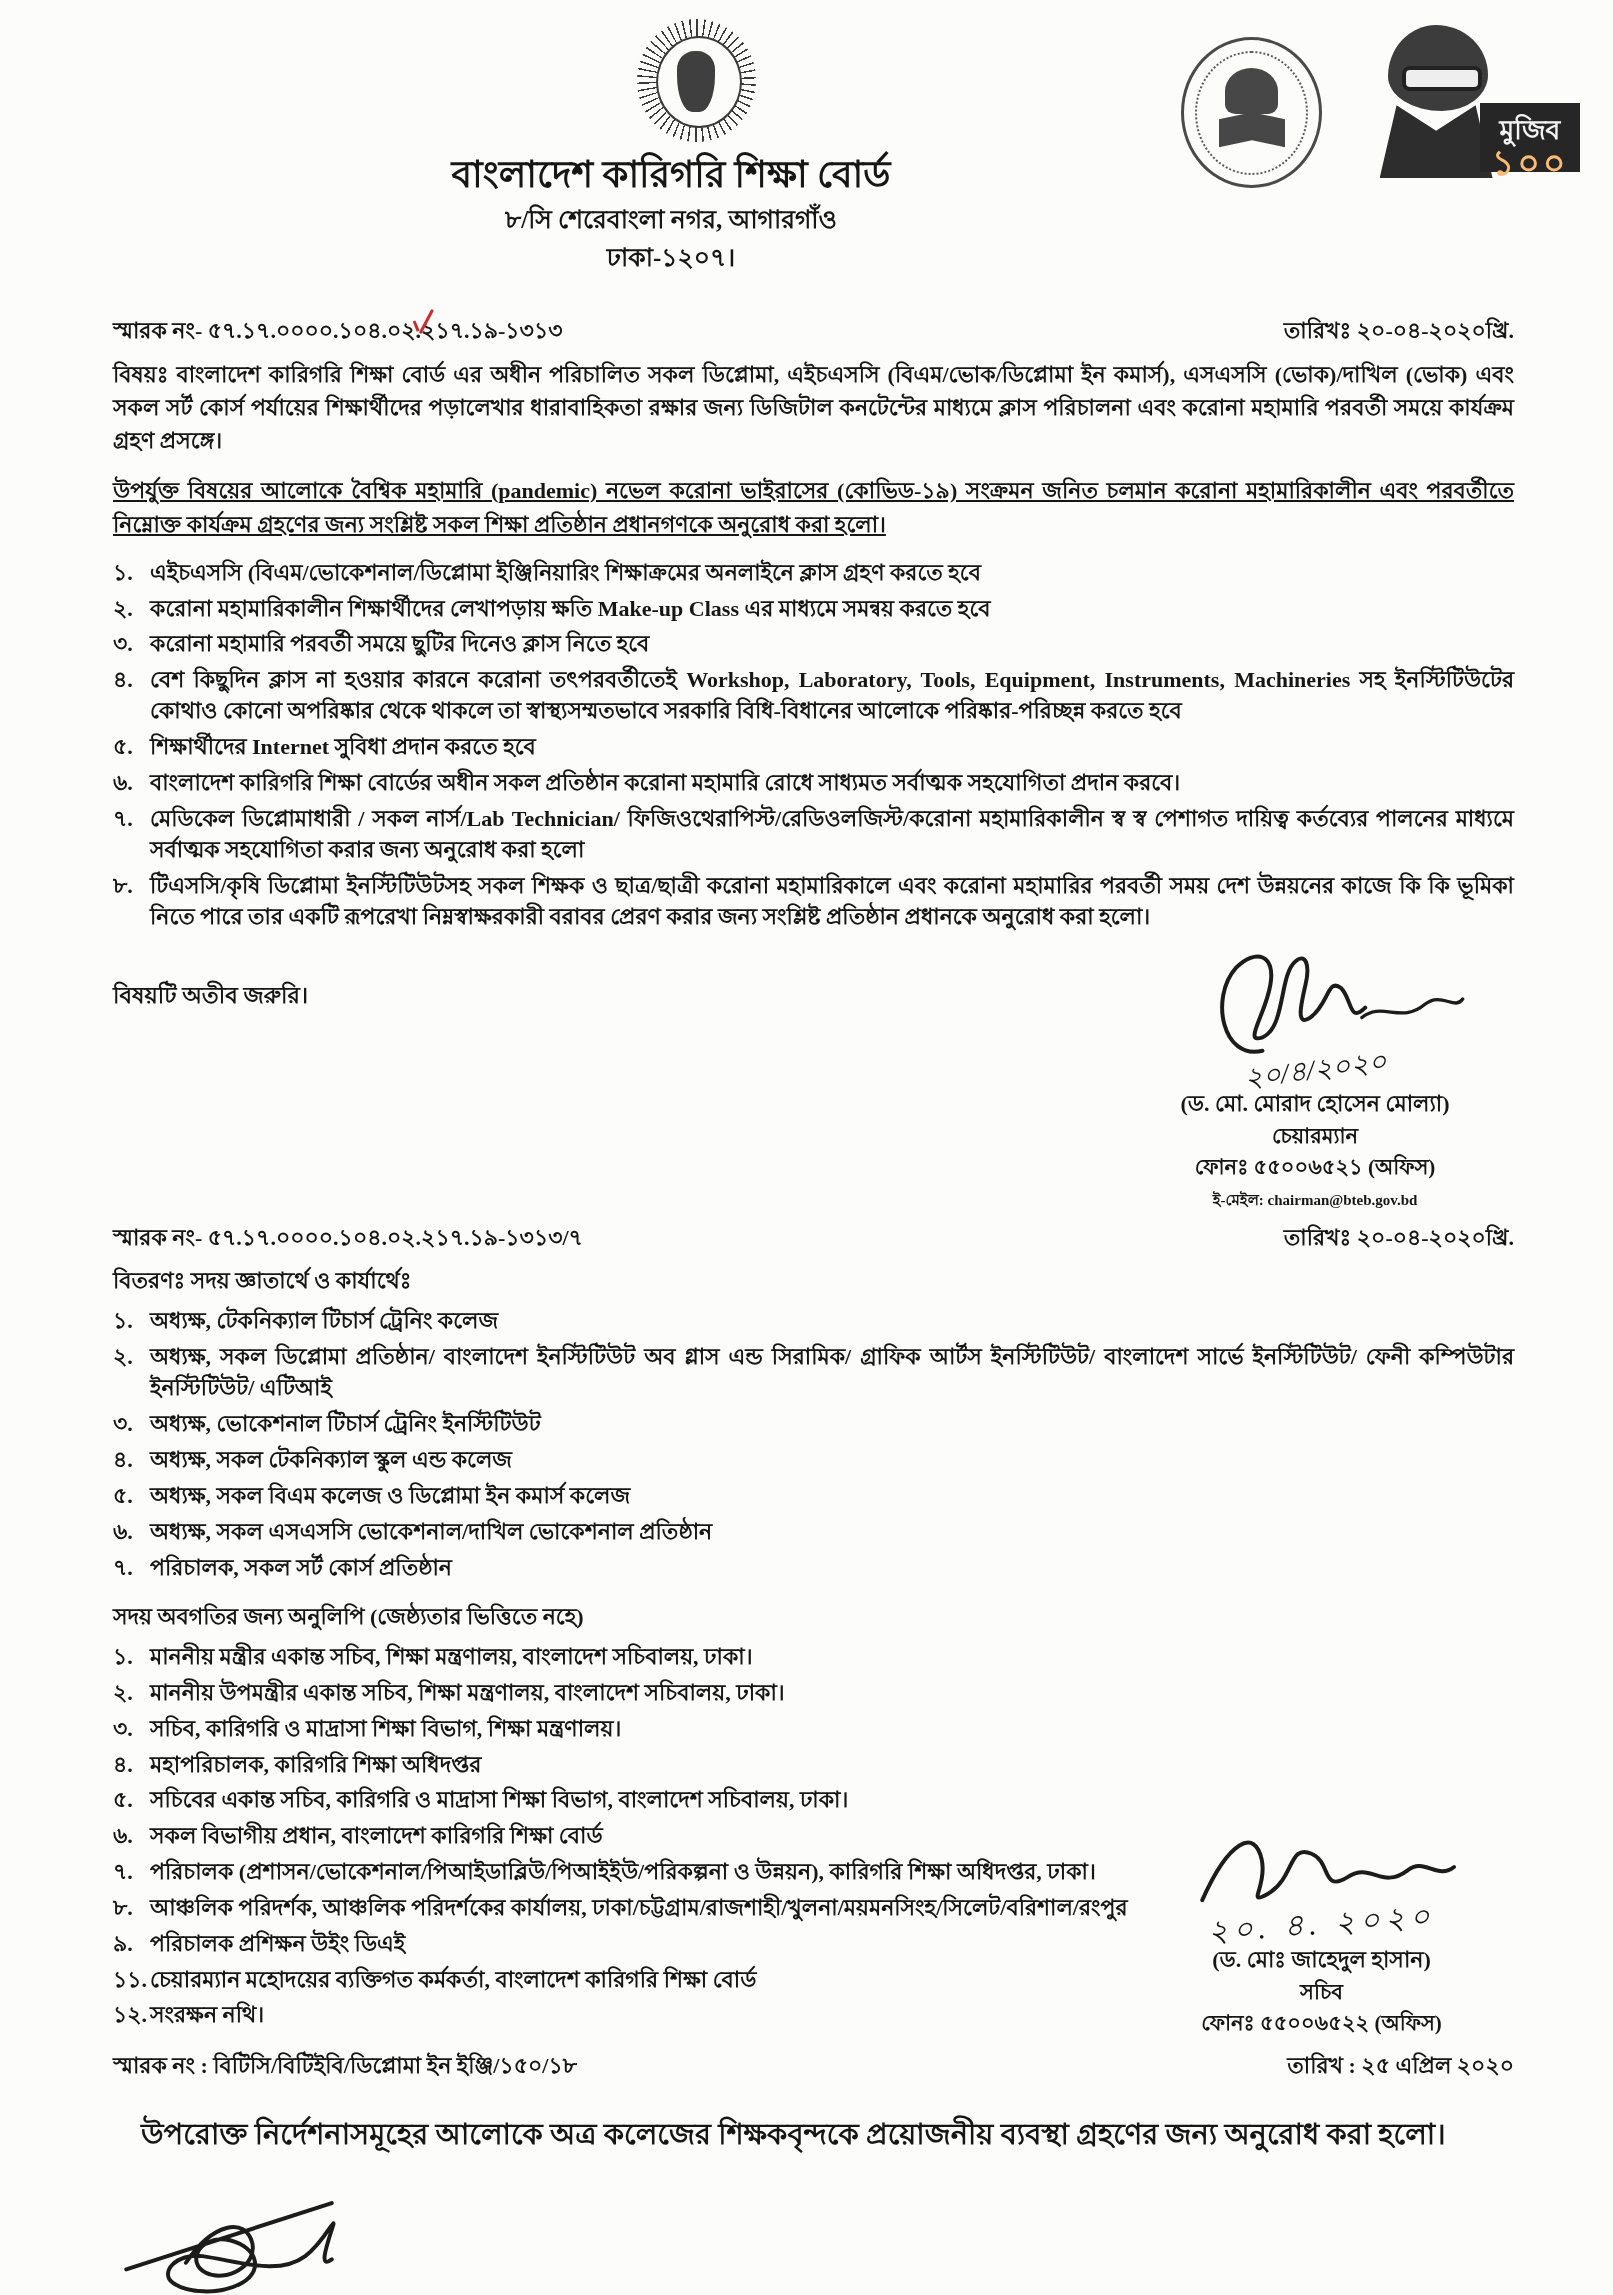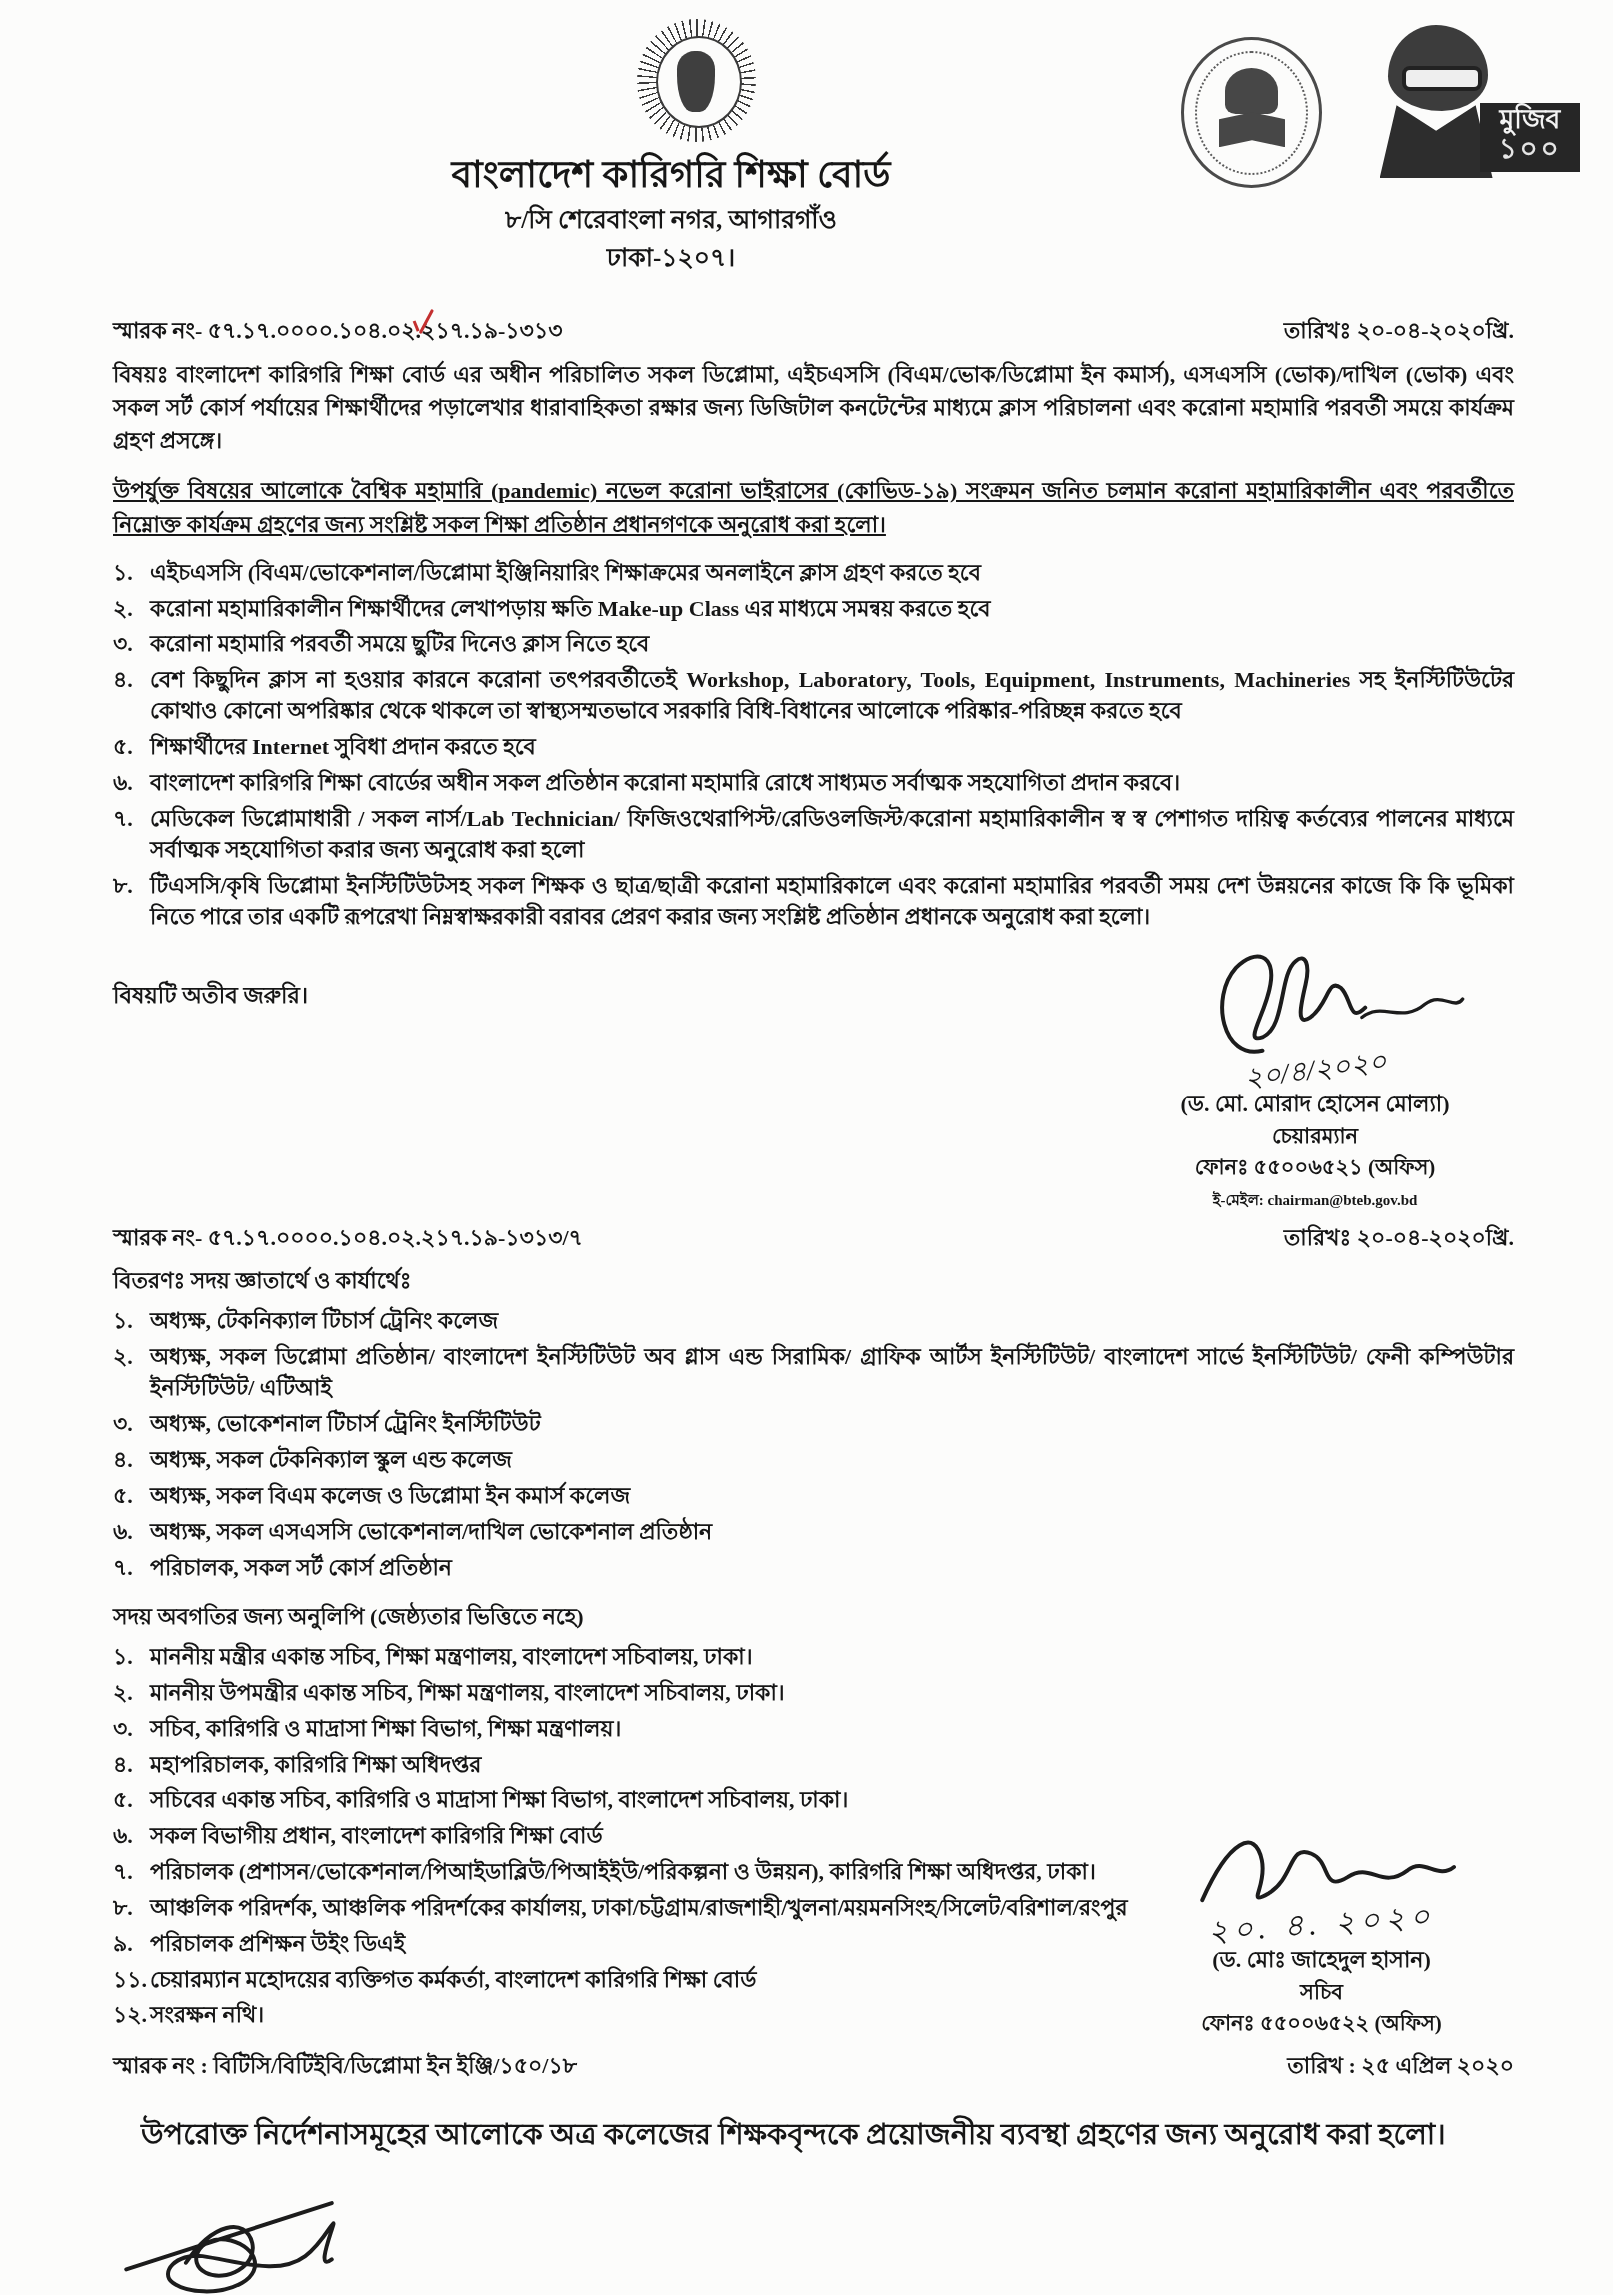--- a/index.html
+++ b/index.html
@@ -37,23 +37,23 @@
     clip-path:polygon(0 20%, 50% 0, 100% 20%, 100% 100%, 50% 80%, 0 100%);
   }
   .mujib { position:absolute; left:1248px; top:6.6px; width:219px; height:159px; }
   .mujib .head { position:absolute; left:26.5px; top:0; width:100px; height:86px; background:#3c3c3c;
     border-radius:48% 52% 46% 54%/60% 58% 42% 40%; }
   .mujib .glasses { position:absolute; left:41px; top:41px; width:72px; height:17px;
     border:4px solid #222; border-radius:8px; background:#eee; }
   .mujib .vest { position:absolute; left:18.6px; top:80px; width:113px; height:73px; background:#2d2d2d;
     clip-path:polygon(15% 0, 50% 35%, 85% 0, 100% 100%, 0 100%); }
   .mujib .badge { position:absolute; right:0; top:78px; width:100px; height:69px; background:#262626;
-    color:#f4f4f4; text-align:center; line-height:1.1; padding-top:2px; box-sizing:border-box; }
+    color:#f4f4f4; text-align:center; line-height:1.1; padding-top:13px; box-sizing:border-box; }
   .mujib .badge .b1 { font-size:26.5px; }
-  .mujib .badge .b2 { font-size:28px; letter-spacing:2.7px; color:#e5e5e5; }
+  .mujib .badge .b2 { font-size:35px; letter-spacing:2.7px; color:#fdba74; }
   .org-name { position:absolute; left:0; right:285px; top:126px; text-align:center; font-size:37px; }
   .addr { position:absolute; left:0; right:285px; text-align:center; font-size:25px; }
   .a1 { top:181px; } .a2 { top:219px; } .web { top:257px; font-family:"Liberation Serif",serif; }
   
   .memo-row { display:flex; justify-content:space-between; align-items:flex-start;
     font-size:22px; margin-top:9.3px; position:relative; }
   .red-mark { position:absolute; left:312px; top:-5.3px; width:2.7px; height:26.5px; background:#c43030;
     transform:rotate(28deg); border-radius:1.3px; }
   .red-mark::after { content:""; position:absolute; left:-6.6px; top:17px; width:2.7px; height:10.6px;
     background:#c43030; transform:rotate(-50deg); }

